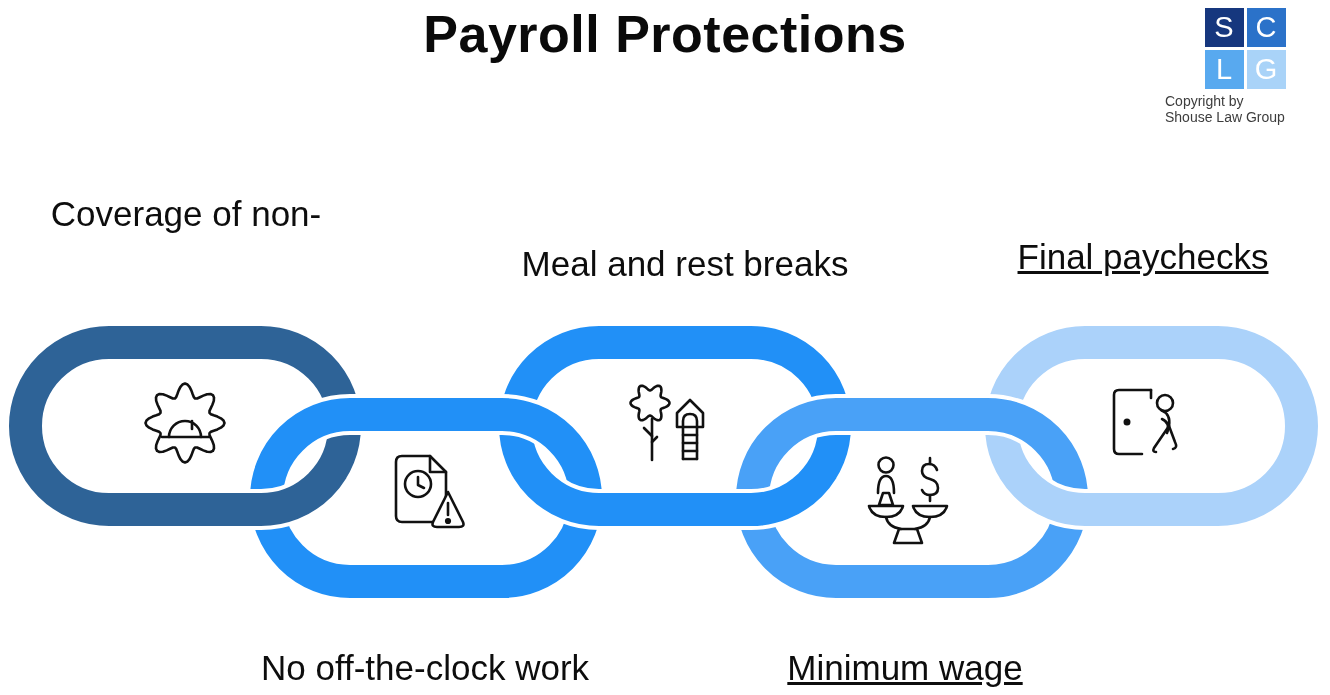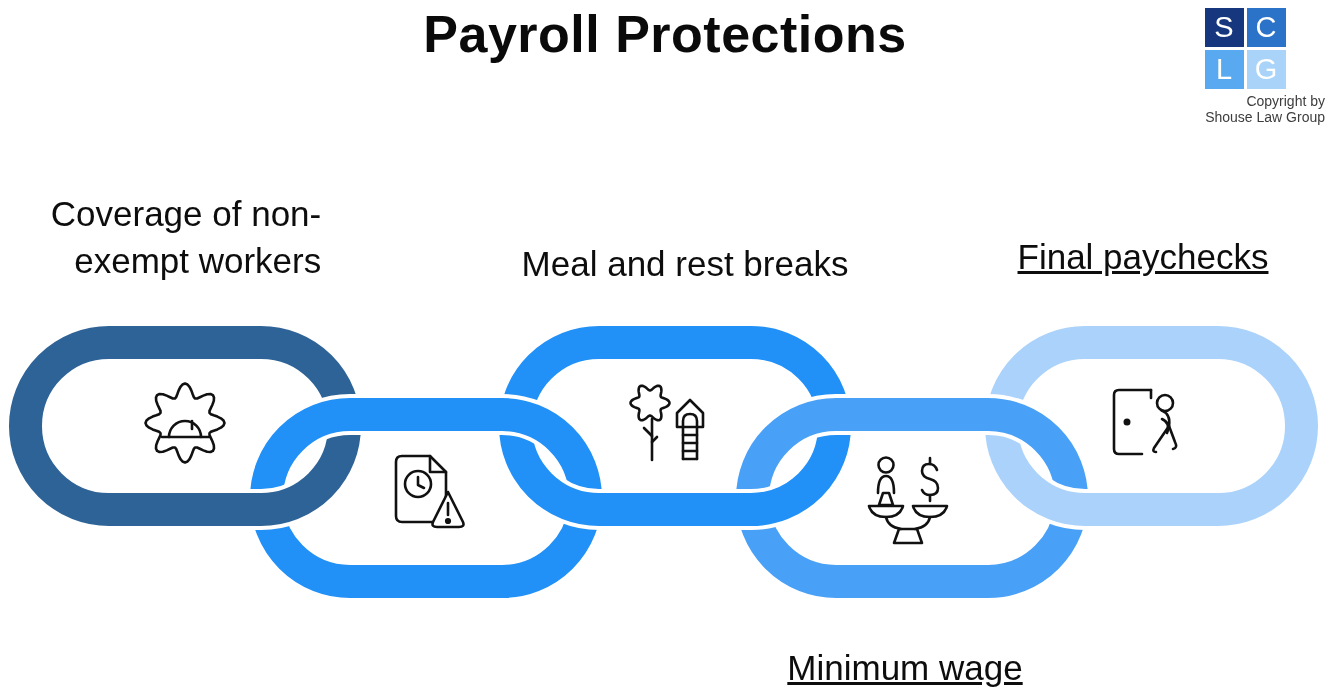--- a/index.html
+++ b/index.html
@@ -18,21 +18,21 @@
   }
   .logo{position:absolute;left:1165px;top:8px;width:160px;}
   .logo-grid{
     width:81px;margin:0 auto;display:grid;
     grid-template-columns:39px 39px;grid-template-rows:39px 39px;gap:3px;
   }
   .logo-sq{
     display:flex;align-items:center;justify-content:center;
     color:#ffffff;font-size:29px;line-height:1;
   }
-  .copyright{margin-top:4px;text-align:right;font-size:14px;line-height:16px;color:#3d3d3d;}
+  .copyright{margin-top:4px;text-align:left;font-size:14px;line-height:16px;color:#3d3d3d;}
 </style>
 </head>
 <body>
 
 <div class="canvas">
 
   <div class="title">Payroll Protections</div>
 
   <div class="logo">
     <div class="logo-grid">
@@ -114,19 +114,19 @@
         <circle cx="67" cy="27" r="8" fill="none"></circle>
         <path d="M63 34 Q73 38 71 50" fill="none"></path>
         <path d="M71 50 L56 72 Q54 76 58 76" fill="none"></path>
         <path d="M71 50 L77 66 Q80 72 75 73" fill="none"></path>
         <path d="M64 43 Q73 47 69 57" fill="none"></path>
       </g>
     </svg>
 
   <div class="link-label" style="left:186px;top:190px;">
     <span>Coverage of non-</span><br>
-    <span>exempt workers</span>
   </div>
   <div class="link-label" style="left:665px;top:240px;margin-left:20px;">Meal and rest breaks</div>
   <div class="link-label" style="left:1143px;top:233px;text-decoration:underline;">Final paychecks</div>
+  <div class="link-label" style="left:425px;top:644px;">No off-the-clock work</div>
   <div class="link-label" style="left:905px;top:644px;text-decoration:underline;">Minimum wage</div>
 
 </div>
 
 </body></html>

